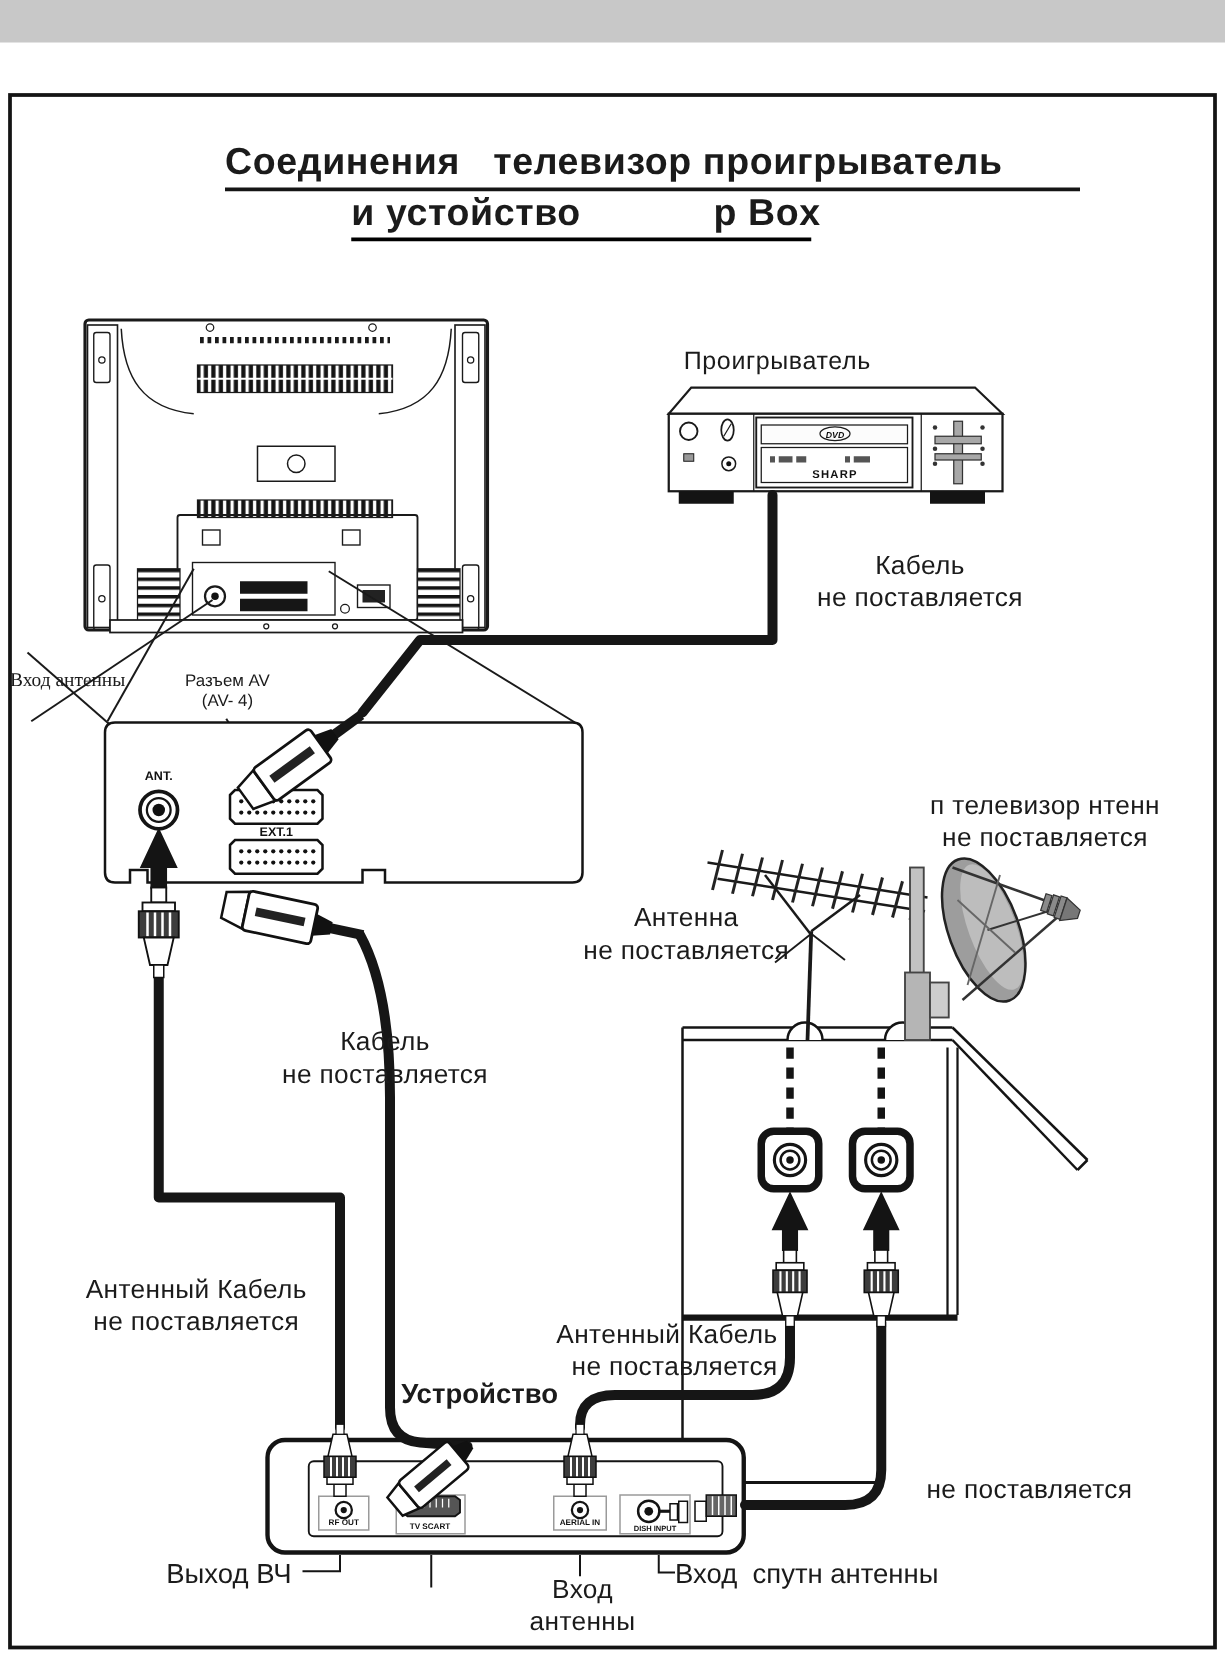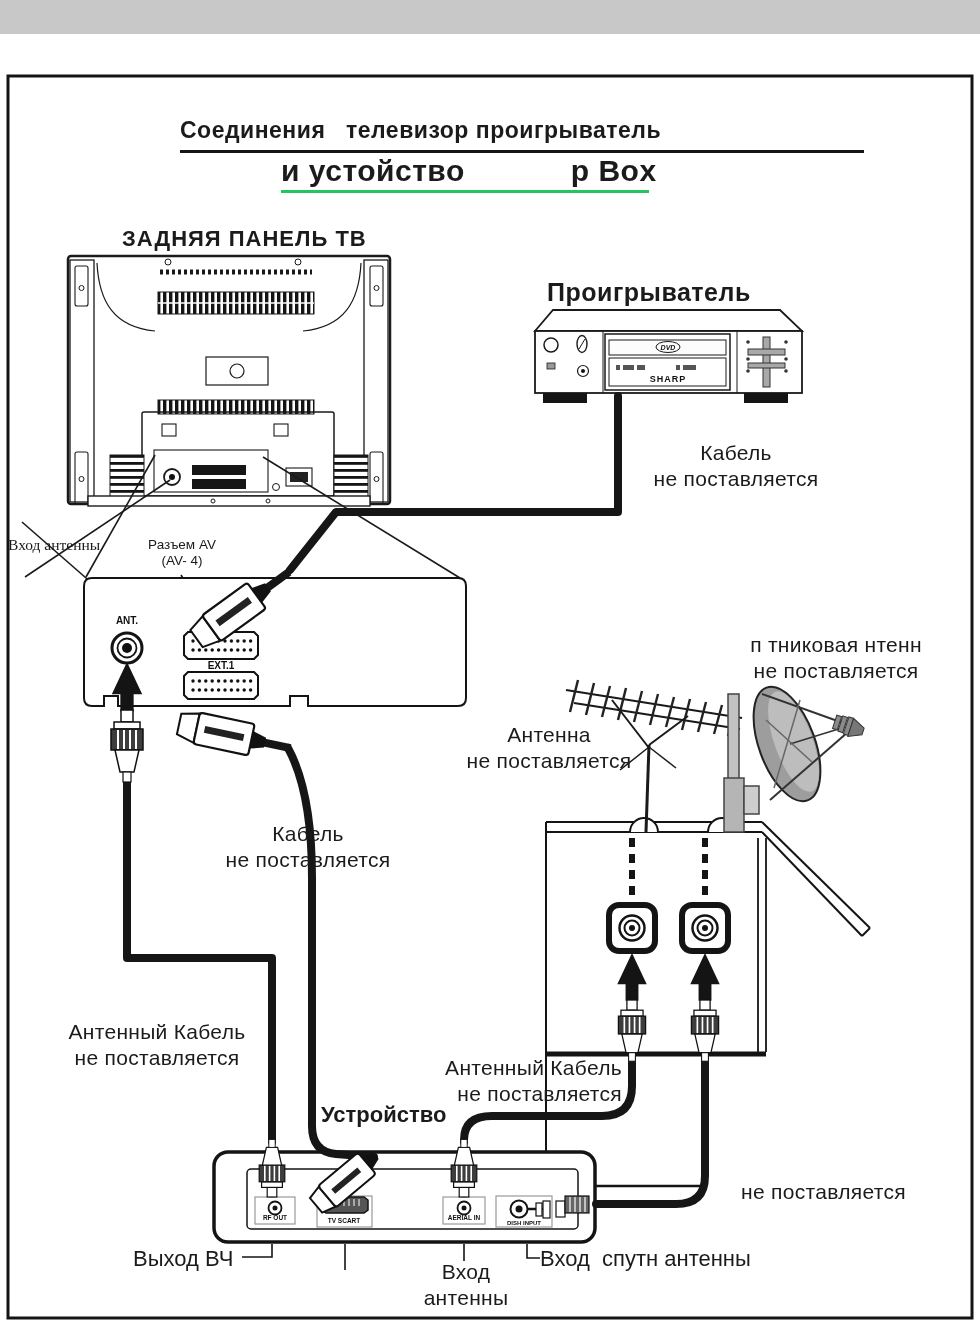--- a/index.html
+++ b/index.html
@@ -5,25 +5,25 @@
   html,body{margin:0;padding:0;background:#e8e8e8;}
   .page{position:relative;width:980px;height:1325px;background:#ffffff;overflow:hidden;
         font-family:"Liberation Sans",sans-serif;color:#1b1b1b;}
   .topband{position:absolute;left:0;top:0;width:980px;height:34px;background:#c8c8c8;}
   svg{position:absolute;left:0;top:0;}
   .lbl{position:absolute;color:#1b1b1b;font-family:"Liberation Sans",sans-serif;}
   .c{text-align:center;}
   .r{text-align:right;}
   .f21{font-size:21px;line-height:26px;letter-spacing:0.3px;}
   #t1{left:180px;top:110px;width:684px;height:40px;border-bottom:3px solid #151515;
-      font-weight:bold;font-size:23px;line-height:40px;white-space:pre;letter-spacing:0.5px;}
-  #t2{left:281px;top:151px;width:368px;height:39px;border-bottom:3px solid #22c55e;
+      font-weight:bold;font-size:30px;line-height:40px;white-space:pre;letter-spacing:0.5px;}
+  #t2{left:281px;top:151px;width:368px;height:39px;border-bottom:3px solid #000000;
       font-weight:bold;font-size:30px;line-height:39px;white-space:pre;letter-spacing:0.5px;}
   #tvlbl{left:122px;top:226px;font-size:22px;font-weight:bold;letter-spacing:1px;}
-  #plyrlbl{left:547px;top:278px;font-size:25px;font-weight:bold;letter-spacing:0.5px;}
+  #plyrlbl{left:547px;top:278px;font-size:20px;font-weight:normal;letter-spacing:0.5px;}
   #cable1{left:626px;top:440px;width:220px;}
   #antin{left:8px;top:536px;font-size:15.5px;font-family:Liberation Serif, serif;}
   #avlbl{left:134px;top:537px;width:96px;font-size:13.5px;line-height:16px;}
   #satant{left:726px;top:632px;width:220px;}
   #antns{left:453px;top:722px;width:192px;}
   #cable2{left:218px;top:821px;width:180px;}
   #antcl{left:56px;top:1019px;width:202px;}
   #antcc{left:428px;top:1055px;width:194px;}
   #devlbl{left:321px;top:1102px;font-size:22px;font-weight:bold;}
   #satcbl{left:710px;top:1179px;width:227px;}
@@ -343,37 +343,36 @@
       <path d="M272,1244 L272,1257 L242,1257"></path>
       <line x1="345" y1="1244" x2="345" y2="1270"></line>
       <line x1="464" y1="1244" x2="464" y2="1261"></line>
       <path d="M527,1244 L527,1258 L540,1258"></path>
     </g>
   </svg>
 
   <div class="lbl" id="t1">Соединения   телевизор проигрыватель</div>
   <div class="lbl" id="t2">и устойство            р Box</div>
 
-  <div class="lbl" id="tvlbl">ЗАДНЯЯ ПАНЕЛЬ ТВ</div>
   <div class="lbl" id="plyrlbl">Проигрыватель</div>
 
   <div class="lbl c f21" id="cable1">
     <div>Кабель</div>
     <div>не поставляется</div>
   </div>
 
   <div class="lbl" id="antin">Вход  антенны</div>
 
   <div class="lbl c" id="avlbl">
     <div>Разъем AV</div>
     <div>(AV- 4)</div>
   </div>
 
   <div class="lbl c f21" id="satant">
-    <div>п тниковая  нтенн</div>
+    <div>п телевизор  нтенн</div>
     <div>не поставляется</div>
   </div>
 
   <div class="lbl c f21" id="antns">
     <div>Антенна</div>
     <div>не поставляется</div>
   </div>
 
   <div class="lbl c f21" id="cable2">
     <div>Кабель</div>

